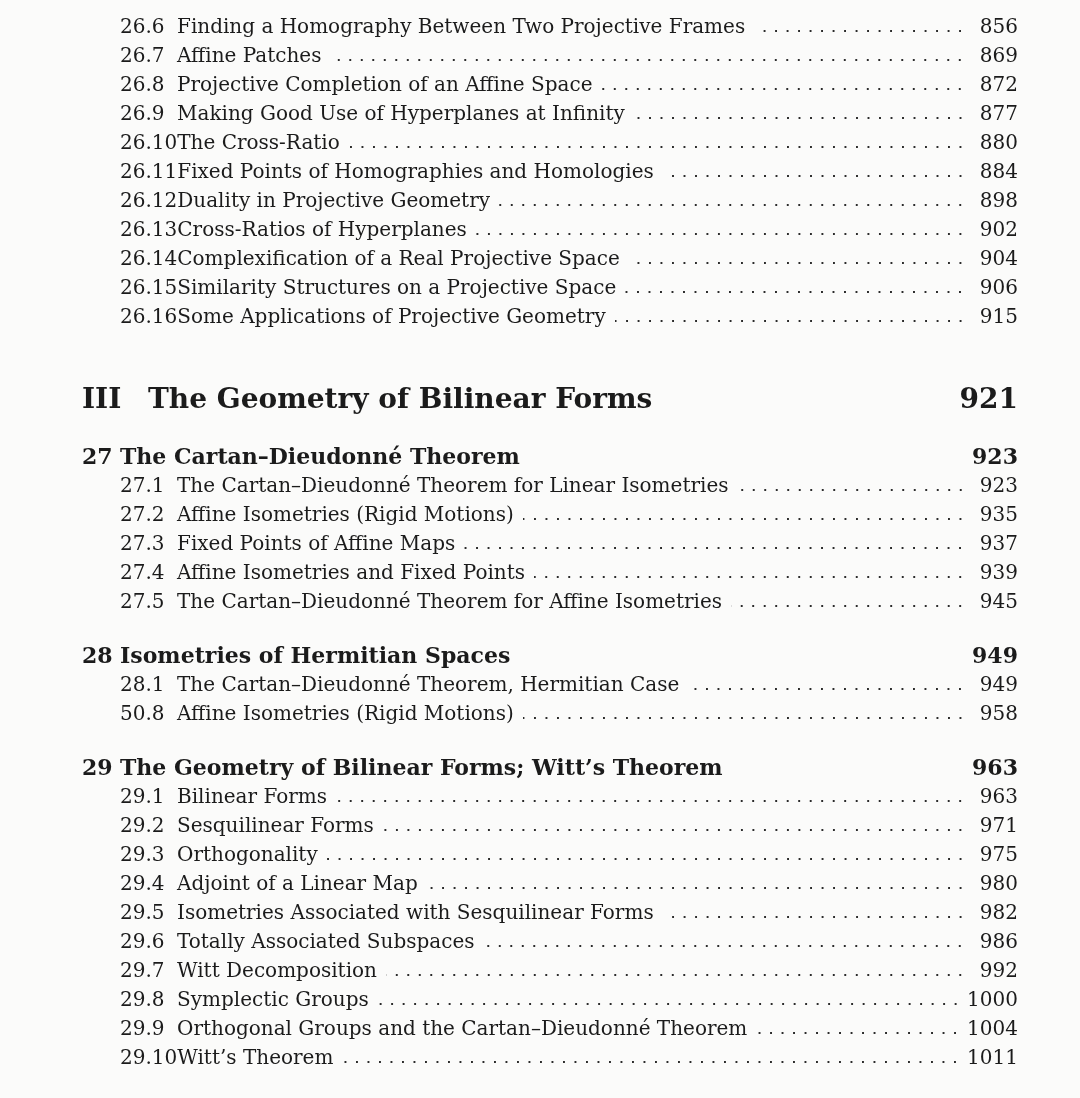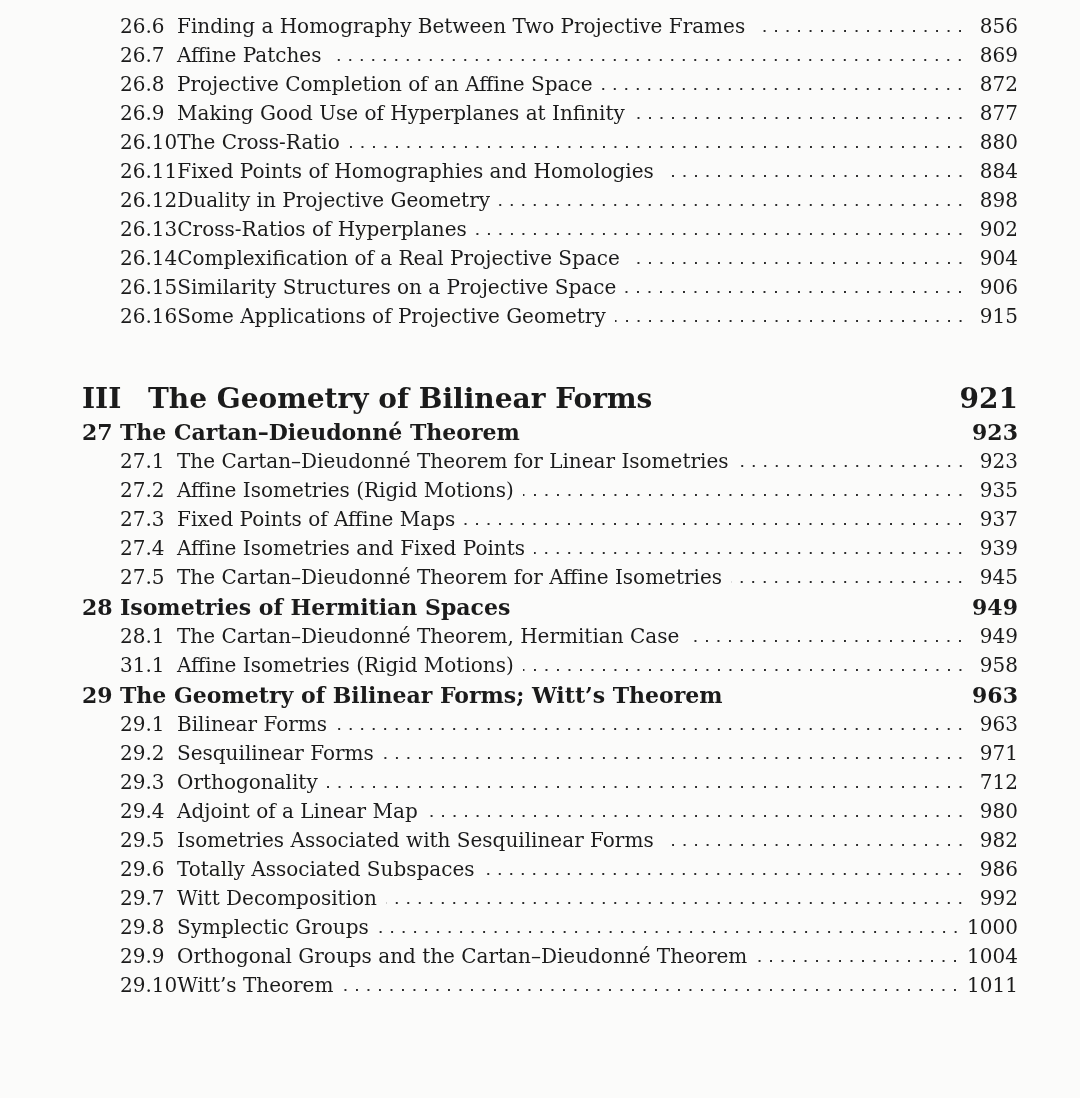--- a/index.html
+++ b/index.html
@@ -57,21 +57,21 @@
     margin-top: 50px;
     font-size: 28px;
     font-weight: bold;
     line-height: 36px;
     white-space: nowrap;
   }
   .part-heading .part-num { flex: none; min-width: 66px; }
   .flex-spacer { flex: 1 1 auto; }
   .part-heading .pg { font-weight: bold; }
   
-  .chapter { }
+  .chapter { margin-top: 24px; }
   .chapter-heading {
     display: flex;
     align-items: baseline;
     font-size: 22px;
     font-weight: bold;
     line-height: 30px;
     white-space: nowrap;
   }
   .chapter-heading .ch-num { flex: none; min-width: 38px; }
   .chapter-heading .pg { font-weight: bold; }
@@ -206,21 +206,21 @@
           <span class="pg">949</span>
         </div>
         <div class="chapter-sections">
           <div class="toc-row">
             <span class="num">28.1</span>
             <span class="title">The Cartan–Dieudonné Theorem, Hermitian Case</span>
             <span class="dots"></span>
             <span class="pg">949</span>
           </div>
           <div class="toc-row">
-            <span class="num">31.1</span>
+            <span class="num">50.8</span>
             <span class="title">Affine Isometries (Rigid Motions)</span>
             <span class="dots"></span>
             <span class="pg">958</span>
           </div>
         </div>
       </section>
       <section class="chapter">
         <div class="chapter-heading">
           <span class="ch-num">29</span>
           <span class="ch-title">The Geometry of Bilinear Forms; Witt’s Theorem</span>
@@ -237,21 +237,21 @@
           <div class="toc-row">
             <span class="num">29.2</span>
             <span class="title">Sesquilinear Forms</span>
             <span class="dots"></span>
             <span class="pg">971</span>
           </div>
           <div class="toc-row">
             <span class="num">29.3</span>
             <span class="title">Orthogonality</span>
             <span class="dots"></span>
-            <span class="pg">712</span>
+            <span class="pg">975</span>
           </div>
           <div class="toc-row">
             <span class="num">29.4</span>
             <span class="title">Adjoint of a Linear Map</span>
             <span class="dots"></span>
             <span class="pg">980</span>
           </div>
           <div class="toc-row">
             <span class="num">29.5</span>
             <span class="title">Isometries Associated with Sesquilinear Forms</span>

